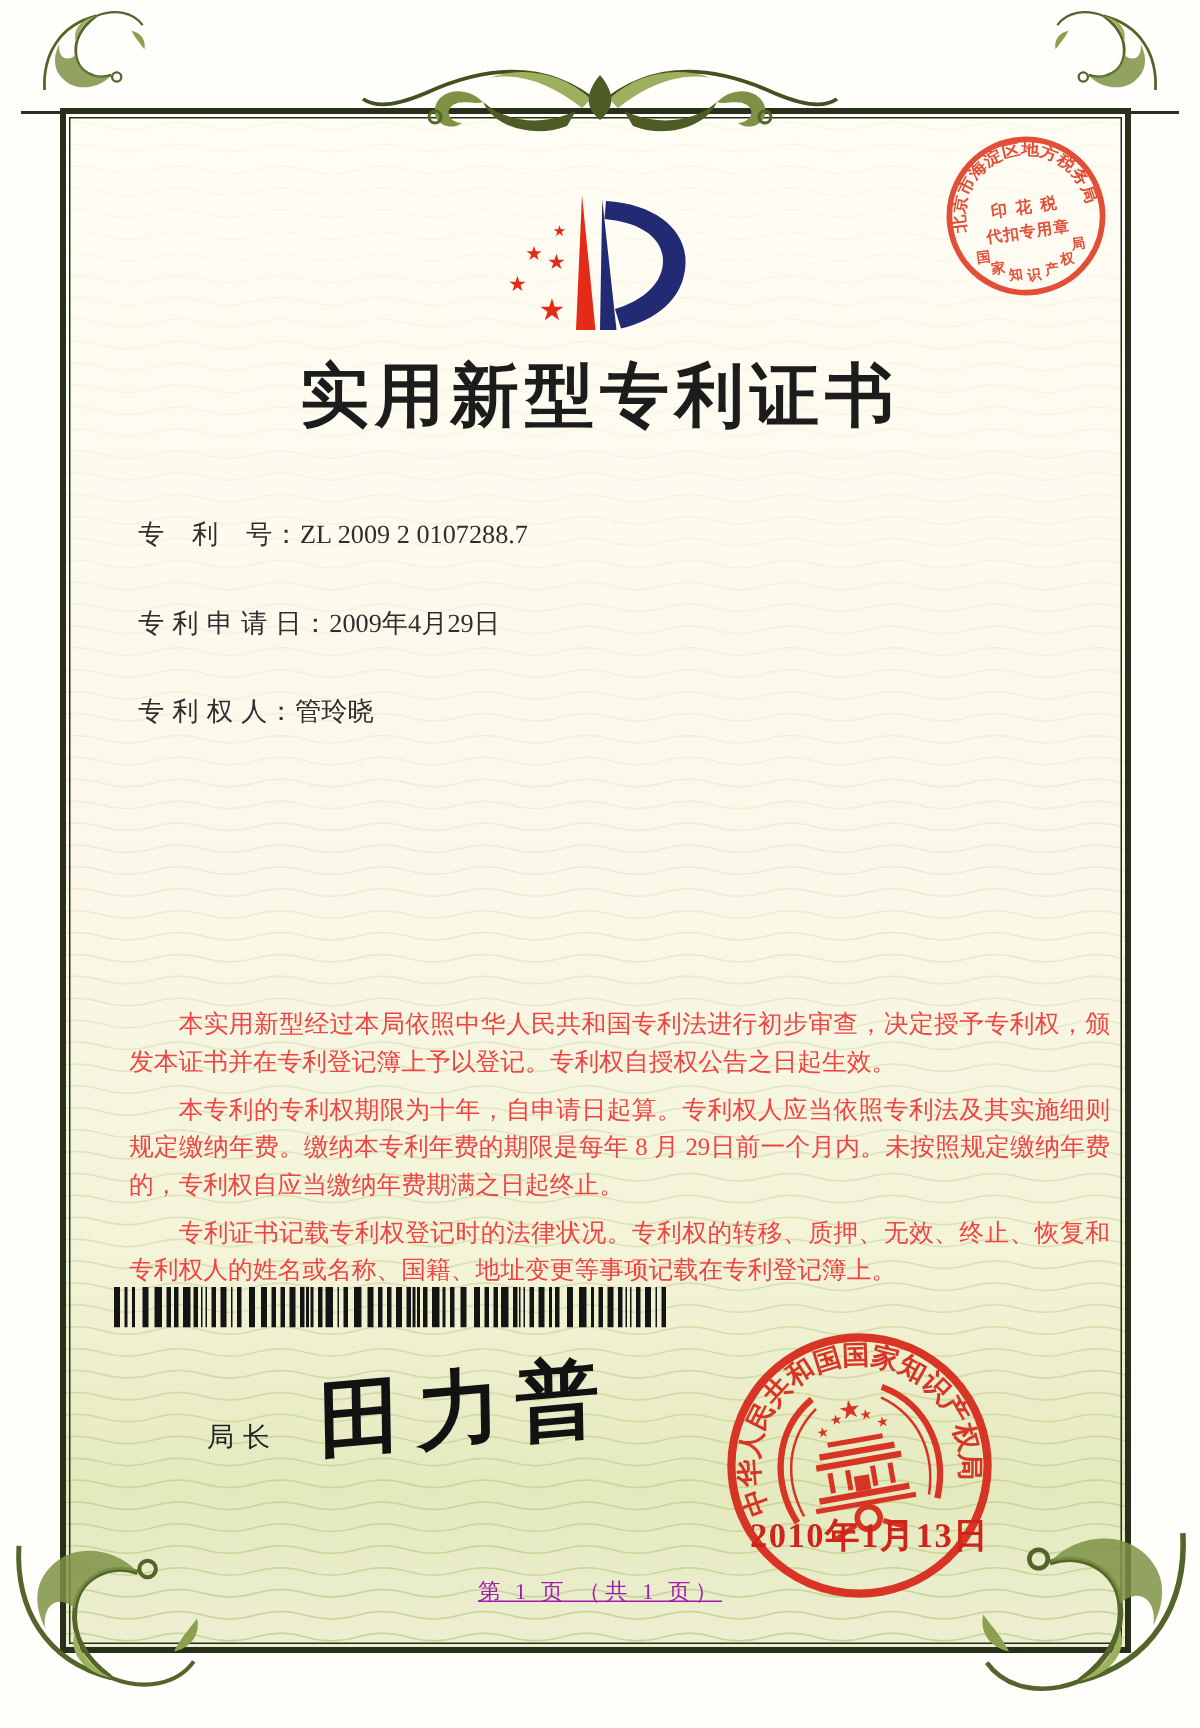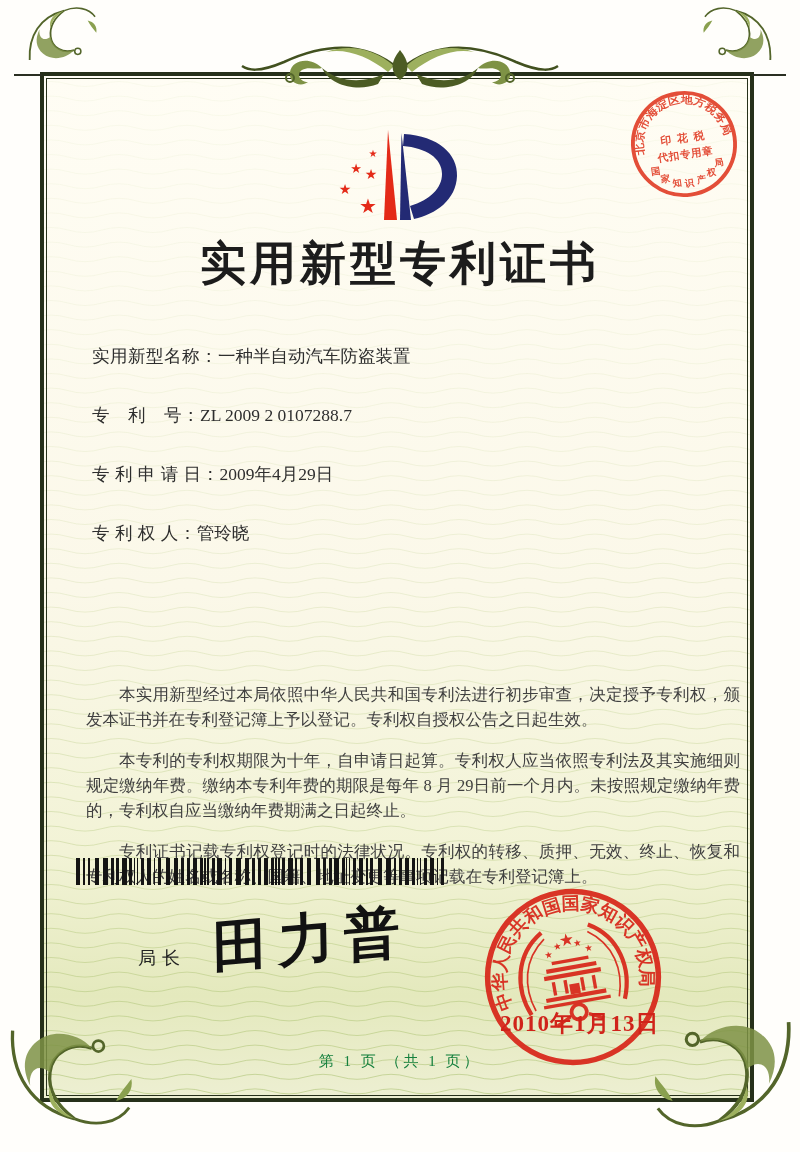--- a/index.html
+++ b/index.html
@@ -41,21 +41,21 @@
   .title {
     position:absolute; left:0; top:233px; width:100%; z-index:4;
     text-align:center; font-size:46px; font-weight:bold; letter-spacing:4px; color:#1c1c1c;
   }
   .fields { position:absolute; left:92px; top:344px; z-index:4; }
   .field-row { height:21px; margin-bottom:38px; font-size:17.5px; white-space:nowrap; color:#2e2e2e; }
   .field-row .lbl { letter-spacing:0.5px; }
   .paras { position:absolute; left:86px; top:666px; width:654px; z-index:4; }
   .paras p {
     font-size:16.5px; line-height:25px; text-align:justify;
-    text-indent:2em; margin:16px 0 7px 0; color:#404040;
+    text-indent:2em; margin:4px 0 7px 0; color:#ef4444;
   }
   
   .barcode {
     position:absolute; left:76px; top:858px; width:372px; height:27px;
     display:flex; align-items:stretch; z-index:4; overflow:hidden;
   }
   .barcode span { display:block; height:100%; }
   
   .sig-label {
     position:absolute; left:138px; top:946px; z-index:4;
@@ -75,21 +75,21 @@
   .office-seal {
     position:absolute; left:480px; top:884px; width:186px; height:186px;
     z-index:5; transform:rotate(-10deg); opacity:0.93;
   }
   .issue-date {
     position:absolute; left:500px; top:1008px; z-index:6;
     font-size:23px; font-weight:bold; color:#d0231a; letter-spacing:1px;
   }
   .page-footer {
     position:absolute; left:0; top:1052px; width:100%; z-index:4;
-    text-align:center; font-size:15px; letter-spacing:3px; color:#15803d;
+    text-align:center; font-size:15px; letter-spacing:3px; color:#a21caf;text-decoration:underline;
   }
   .logo { position:absolute; left:330px; top:124px; z-index:4; }
 </style>
 </head>
 <body>
 
 <div class="page">
 
   <svg width="0" height="0" style="position:absolute" aria-hidden="true">
     <defs>
@@ -239,23 +239,20 @@
     </g>
     <path d="M58,6 L67,96 L54,96 Z" fill="#e42a18"></path>
     <path d="M71.5,9 L81,96 L70,96 Z" fill="#232a74"></path>
     <path d="M74,10 C108,12 128,30 127,52 C126,76 106,90 84,95 L80,82 C100,76 112,64 112,50 C112,34 96,24 73,22 Z" fill="#232a74"></path>
   </svg>
 
   <h1 class="title">实用新型专利证书</h1>
 
   <div class="fields">
     <div class="field-row">
-      <span class="lbl">实用新型名称：</span><span class="val">一种半自动汽车防盗装置</span>
-    </div>
-    <div class="field-row">
       <span class="lbl">专　利　号：</span><span class="val">ZL 2009 2 0107288.7</span>
     </div>
     <div class="field-row">
       <span class="lbl">专 利 申 请 日：</span><span class="val">2009年4月29日</span>
     </div>
     <div class="field-row">
       <span class="lbl">专 利 权 人：</span><span class="val">管玲晓</span>
     </div>
   </div>
 

